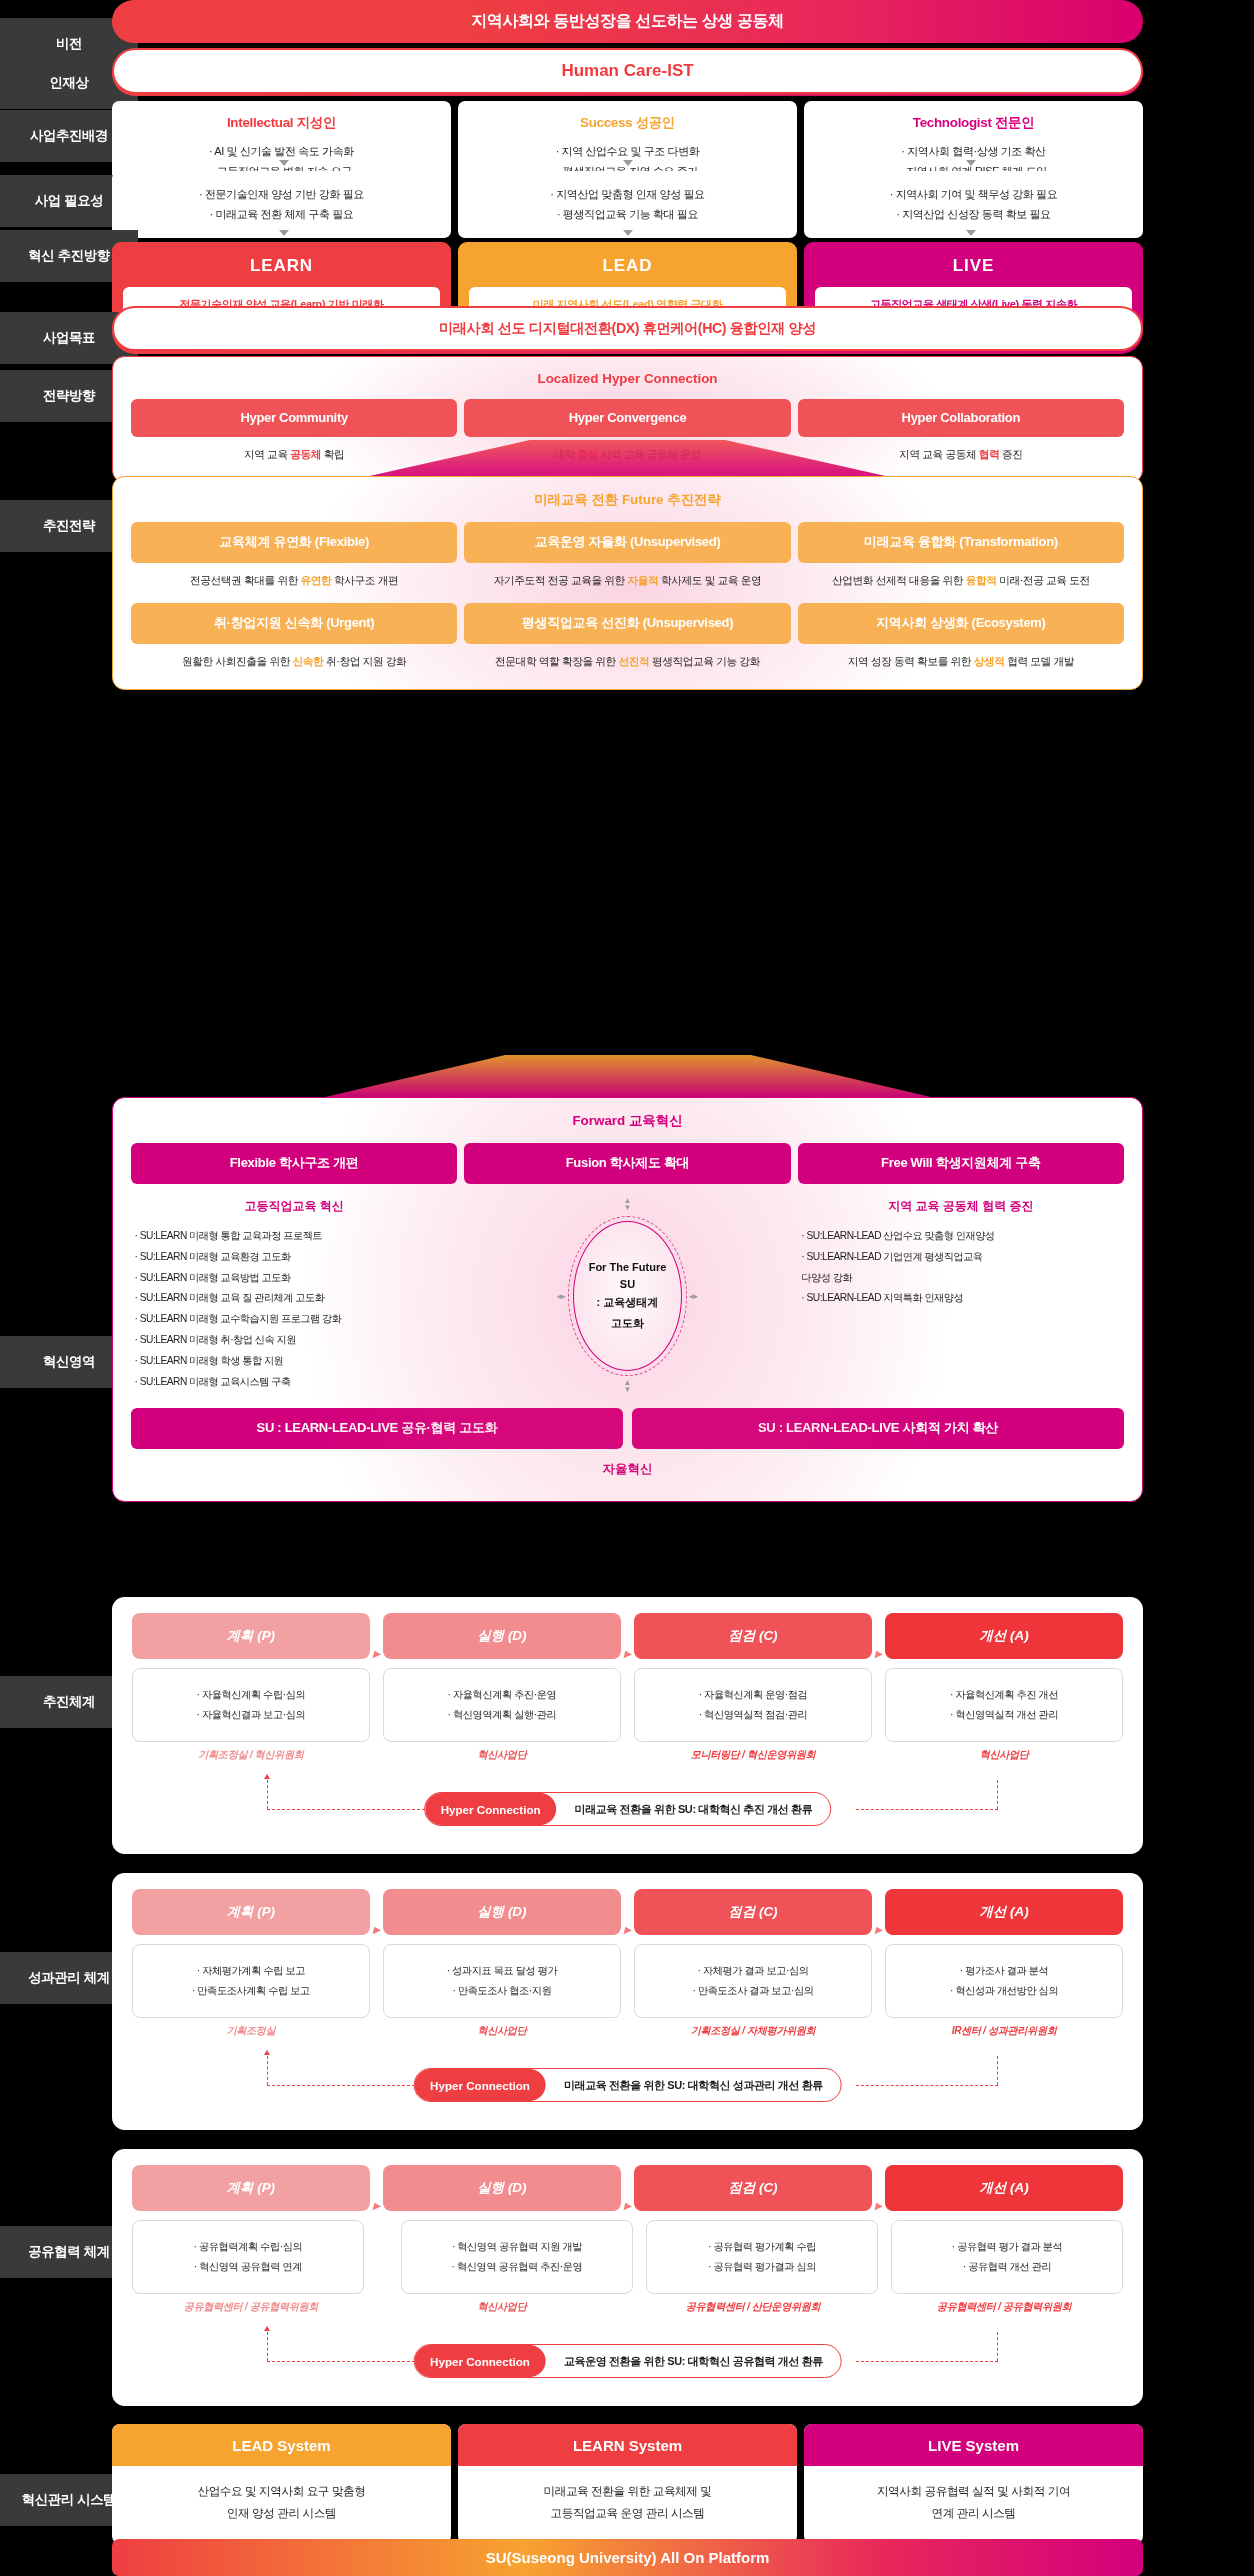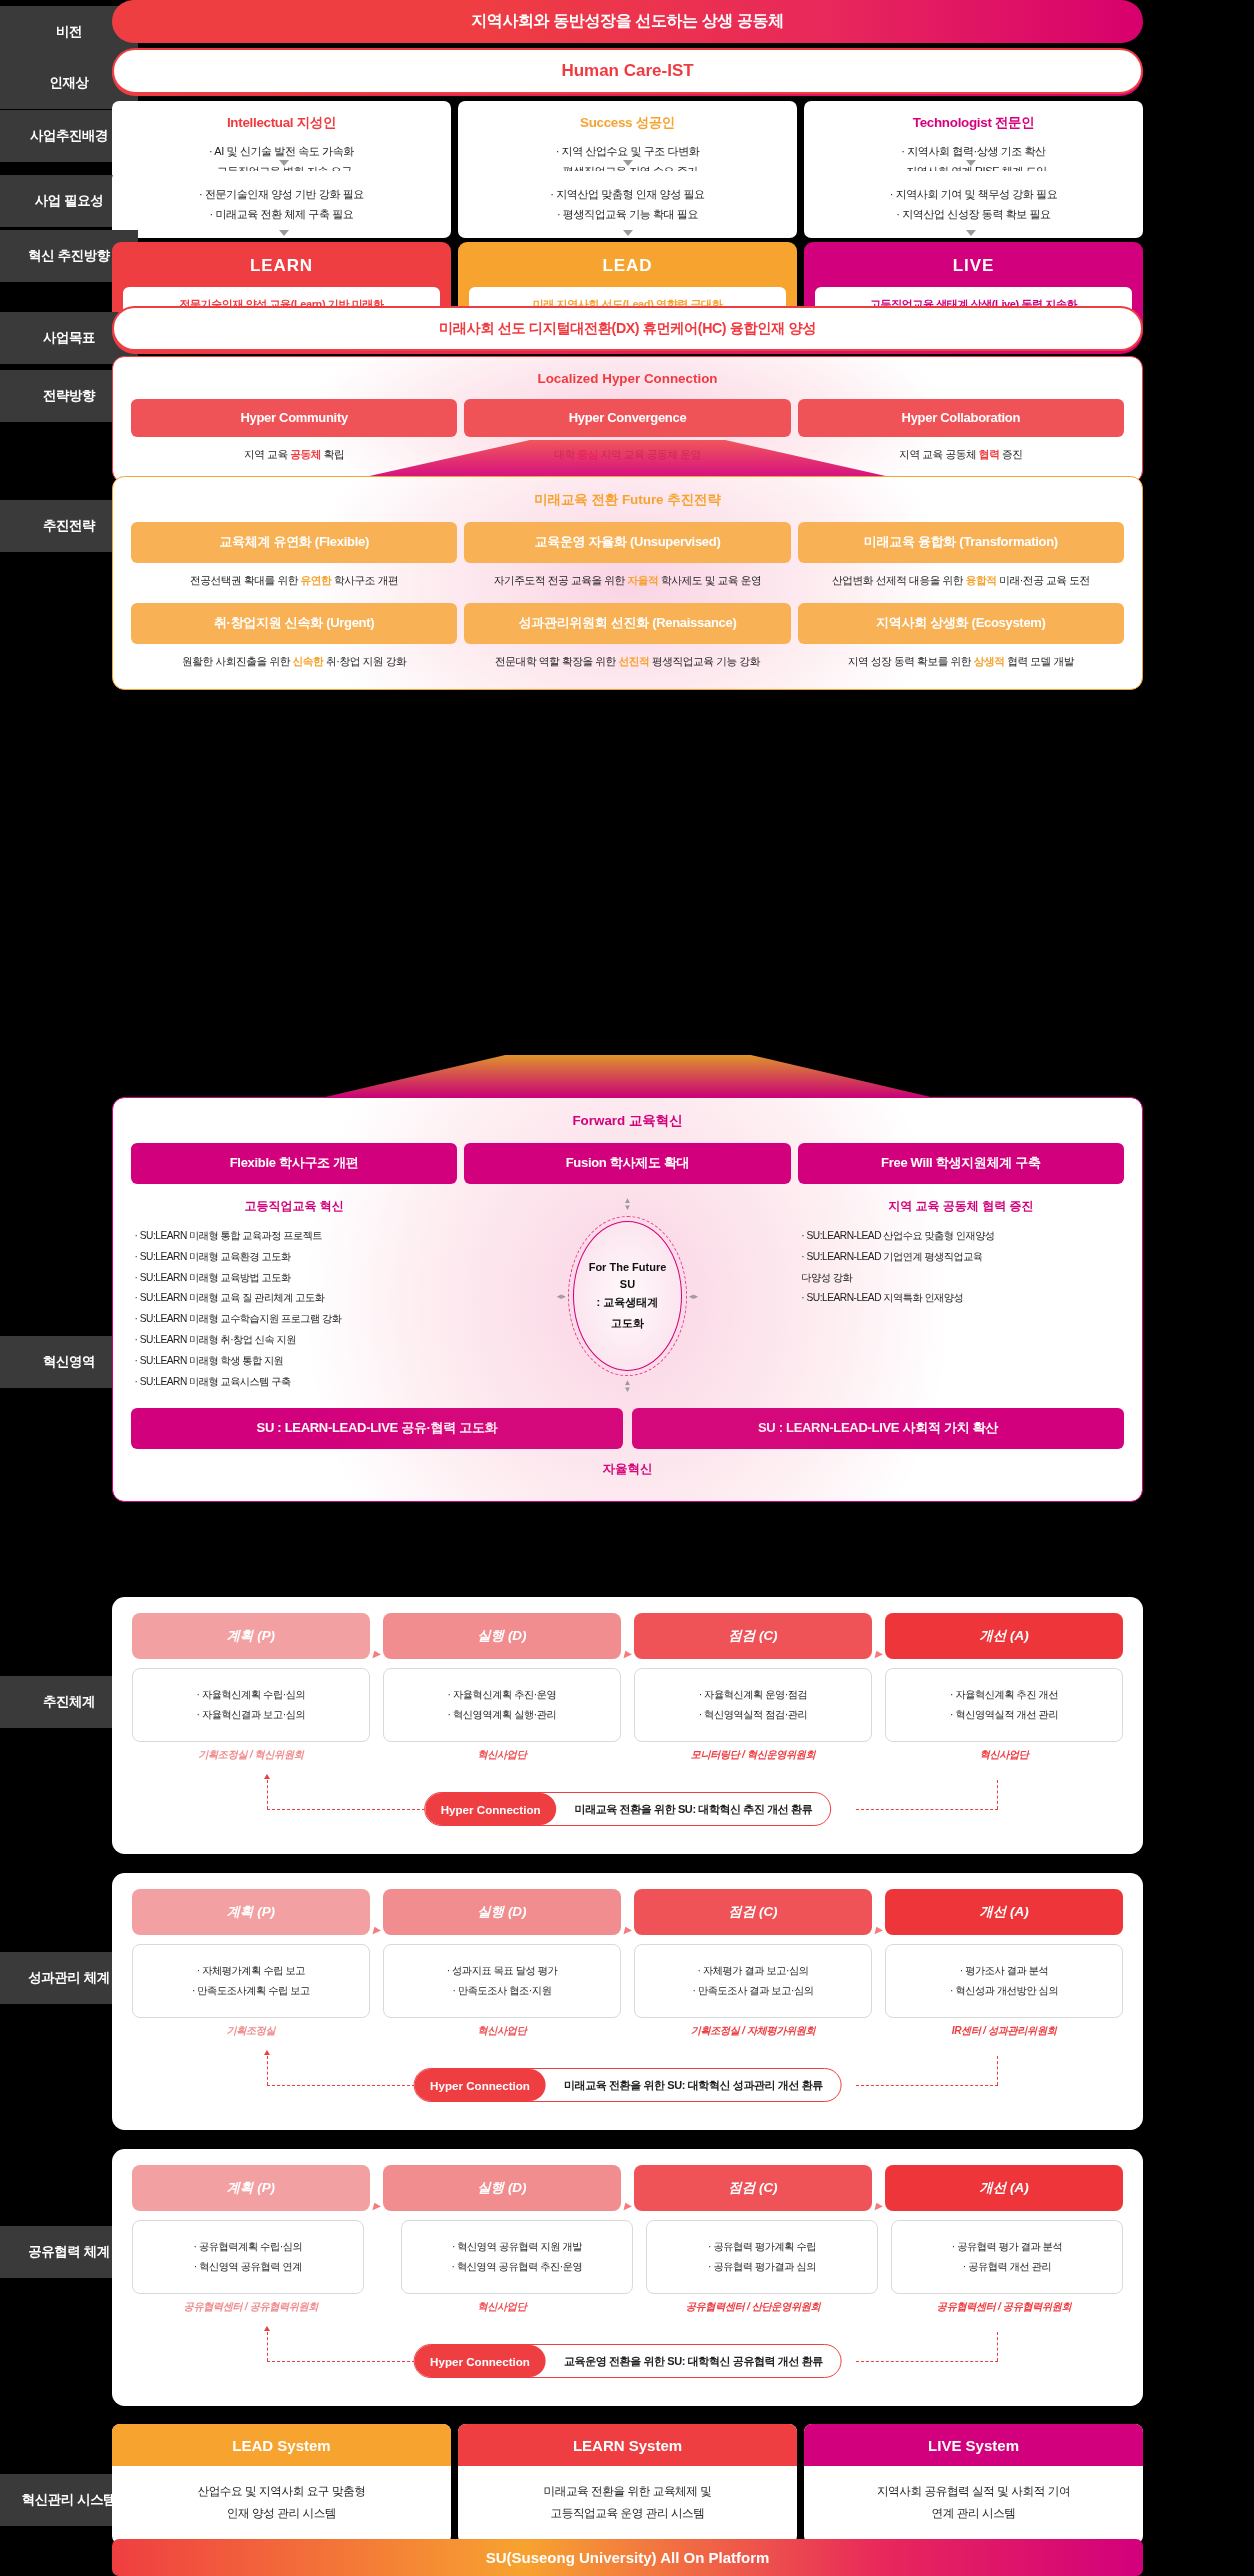--- a/index.html
+++ b/index.html
@@ -156,21 +156,21 @@
     position:absolute; left:112px; width:1031px; height:37px;
     display:flex; align-items:center; justify-content:center;
     background:linear-gradient(90deg,#ef3e42 0%,#f7a330 40%,#e8275b 75%,#d2007c 100%);
     border-radius:7.1px; color:#fff; font-size:15px; font-weight:700;
   }
 </style>
 </head>
 <body>
 
 <div class="page" id="page" style="height: 2576px;">
-    <div class="rail-label" style="top:6px">비전</div>
+    <div class="rail-label" style="top:18px">비전</div>
   <div class="rail-line" style="top:27px"></div>
   <div class="rail-tick" style="left:235px;top:22px"></div>
     <div class="row" style="top:0px">
   <div class="vision">지역사회와 동반성장을 선도하는 상생 공동체</div>
 </div>
     <div class="rail-label" style="top:57px">인재상</div>
   <div class="rail-line" style="top:82px"></div>
   <div class="rail-tick" style="left:235px;top:77px"></div>
     <div class="humancare-shadow" style="top:50px"></div>
     <div class="row" style="top:48px">
@@ -311,21 +311,21 @@
     <div class="pill pill-orange">미래교육 융합화 (Transformation)</div>
     <div class="subcap"><span>산업변화 선제적 대응을 위한 </span><span class="hl-o">융합적</span><span> 미래·전공 교육 도전</span></div>
   </div>
         </div>
         <div class="grid3" style="position:relative;margin-top:14.2px">
           <div>
     <div class="pill pill-orange">취·창업지원 신속화 (Urgent)</div>
     <div class="subcap"><span>원활한 사회진출을 위한 </span><span class="hl-o">신속한</span><span> 취·창업 지원 강화</span></div>
   </div>
           <div>
-    <div class="pill pill-orange">성과관리위원회 선진화 (Renaissance)</div>
+    <div class="pill pill-orange">평생직업교육 선진화 (Unsupervised)</div>
     <div class="subcap"><span>전문대학 역할 확장을 위한 </span><span class="hl-o">선진적</span><span> 평생직업교육 기능 강화</span></div>
   </div>
           <div>
     <div class="pill pill-orange">지역사회 상생화 (Ecosystem)</div>
     <div class="subcap"><span>지역 성장 동력 확보를 위한 </span><span class="hl-o">상생적</span><span> 협력 모델 개발</span></div>
   </div>
         </div>
       </div>
     </div>
     <div style="position:absolute;left:321px;top:1055px;width:614px;height:43px;

